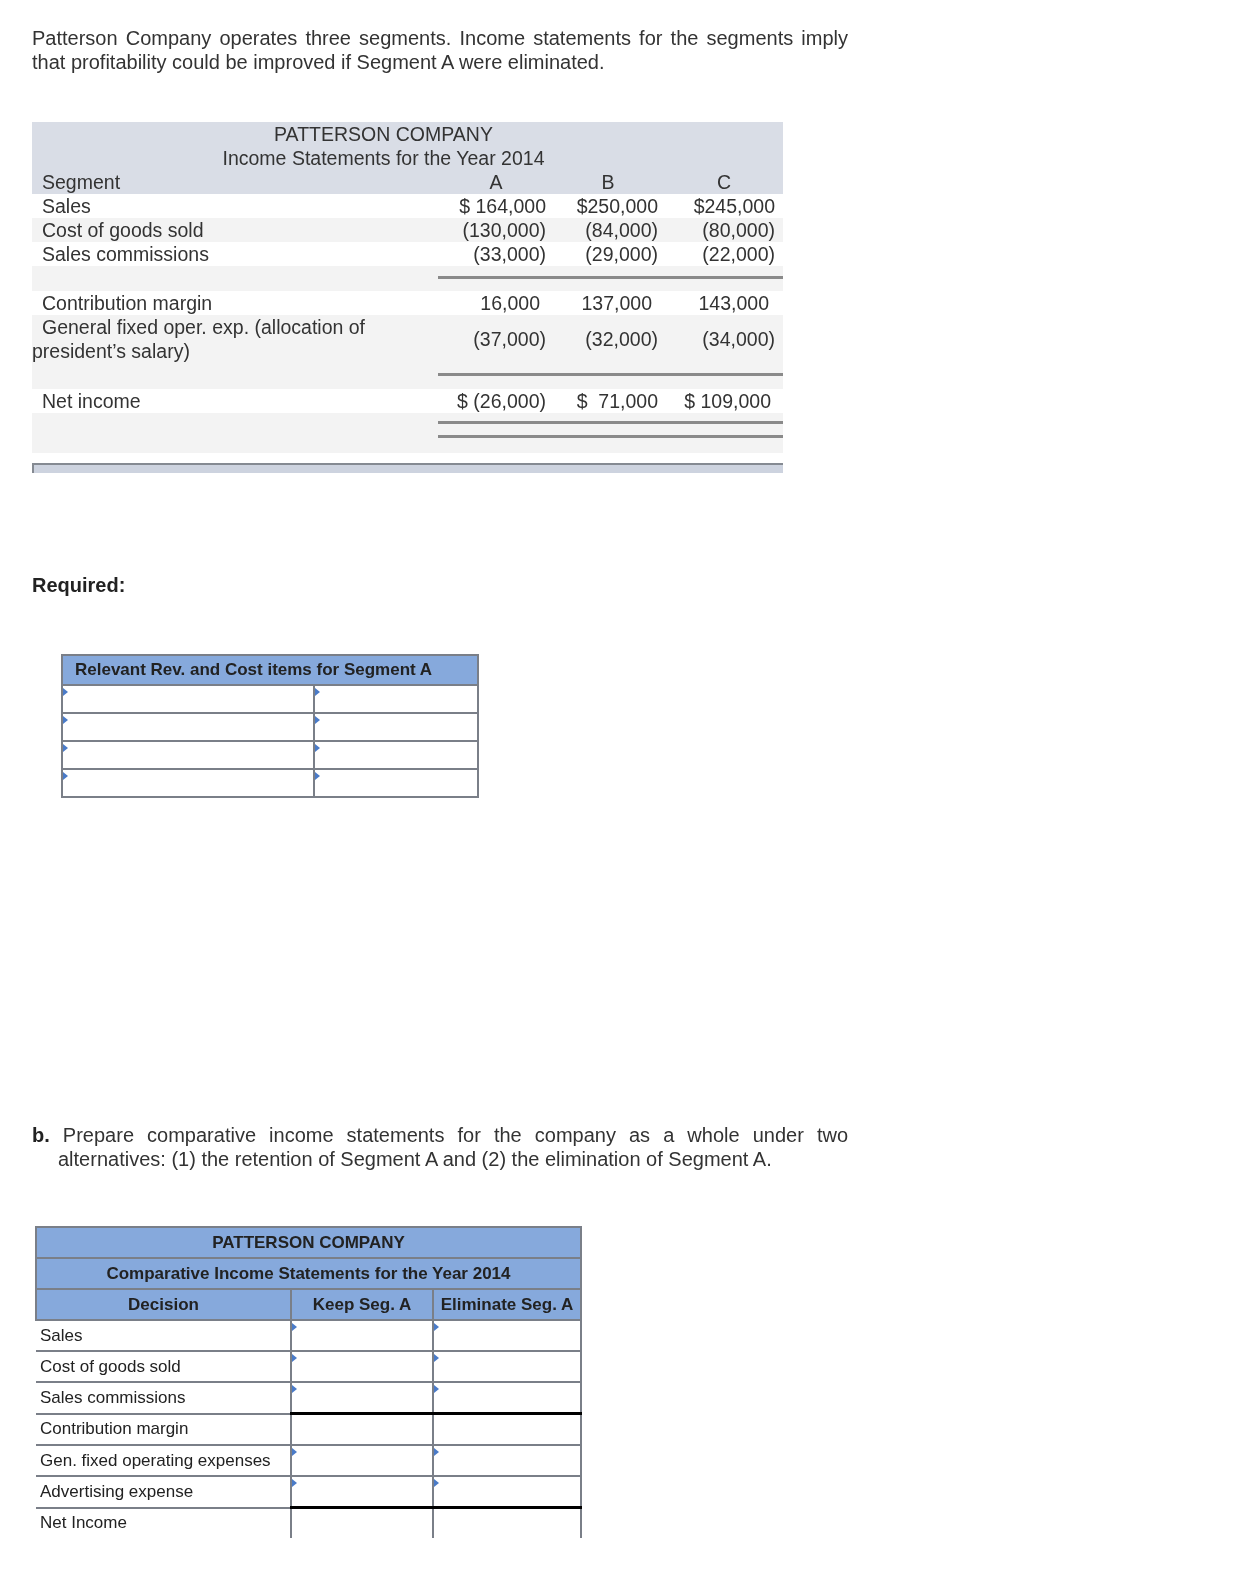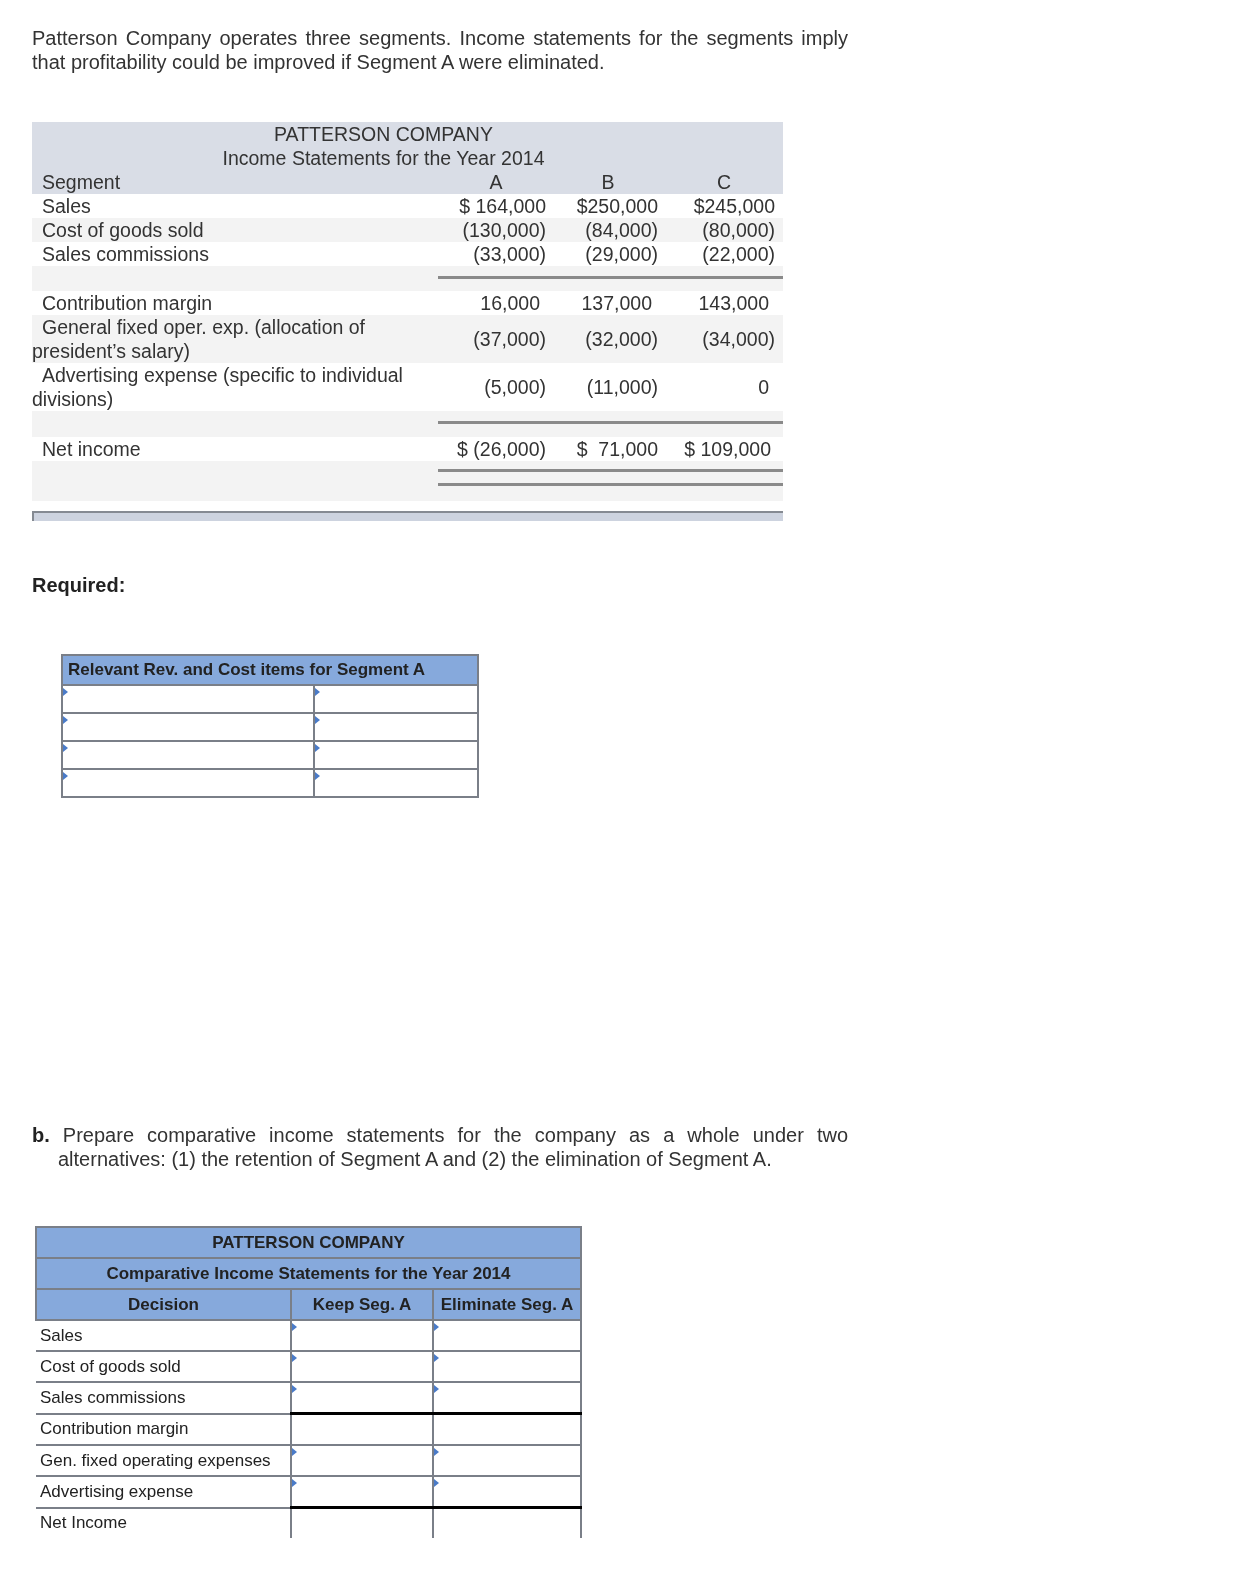--- a/index.html
+++ b/index.html
@@ -23,21 +23,21 @@
   #is .hC { position: absolute; left: 682px; width: 20px; text-align: center; }
   .rule { position: absolute; left: 406px; width: 345px; height: 3px; background: #8a8a8a; }
   .wrap2 { position: relative; height: 48px; }
   .wrap2 .lbl1 { position: absolute; left: 10px; top: 0; line-height: 24px; }
   .wrap2 .lbl2 { position: absolute; left: 0; top: 24px; line-height: 24px; }
   .wrap2 .v { top: 12px; line-height: 24px; }
 
   
   #ta { position: absolute; left: 61px; top: 654px; width: 418px; border-collapse: collapse; font-size: 17px; }
   #ta td { height: 26px; padding: 0; }
-  #ta .th { background: #86a9dc; font-weight: bold; color: #222; padding-left: 5px; height: 28px; border: 2px solid #7a7f88; }
+  #ta .th { background: #86a9dc; font-weight: bold; color: #222; padding-left: 12px; height: 28px; border: 2px solid #7a7f88; }
   #ta .in { border: 2px solid #7a7f88; background: #fff; position: relative; height: 26px; }
   #ta .in::before { content: ""; position: absolute; left: 0; top: 2px; border-left: 5px solid #4a7bc8; border-top: 4px solid transparent; border-bottom: 4px solid transparent; }
   #ta .c1 { width: 250px; }
   #ta .lab { padding-left: 5px; color: #222; }
   #ta .tot { border: 1px solid #7a7f88; border-top: 3px solid #000; border-bottom: 3px solid #000; }
 
   
   #tb { position: absolute; left: 35px; top: 1226px; width: 547px; border-collapse: collapse; font-size: 17px; }
   #tb td { padding: 0; height: 29px; border: 2px solid #7a7f88; }
   #tb .hd { background: #86a9dc; font-weight: bold; text-align: center; color: #222; }
@@ -92,27 +92,20 @@
     <span class="v cb" style="right:131px;">137,000</span>
     <span class="v cc" style="right:14px;">143,000</span>
   </div>
   <div class="wrap2 alt">
     <span class="lbl1">General fixed oper. exp. (allocation of</span>
     <span class="lbl2">president’s salary)</span>
     <span class="v ca">(37,000)</span>
     <span class="v cb">(32,000)</span>
     <span class="v cc">(34,000)</span>
   </div>
-  <div class="wrap2">
-    <span class="lbl1">Advertising expense (specific to individual</span>
-    <span class="lbl2">divisions)</span>
-    <span class="v ca">(5,000)</span>
-    <span class="v cb">(11,000)</span>
-    <span class="v cc" style="right:14px;">0</span>
-  </div>
   <div class="row alt" style="height:26px;">
     <div class="rule" style="top:10px;"></div>
   </div>
   <div class="row" style="height:24px;">
     <span class="lbl">Net income</span>
     <span class="v ca" style="white-space:pre;">$ (26,000)</span>
     <span class="v cb" style="white-space:pre;">$  71,000</span>
     <span class="v cc" style="right:12px; white-space:pre;">$ 109,000</span>
   </div>
   <div class="row alt" style="height:40px;">

